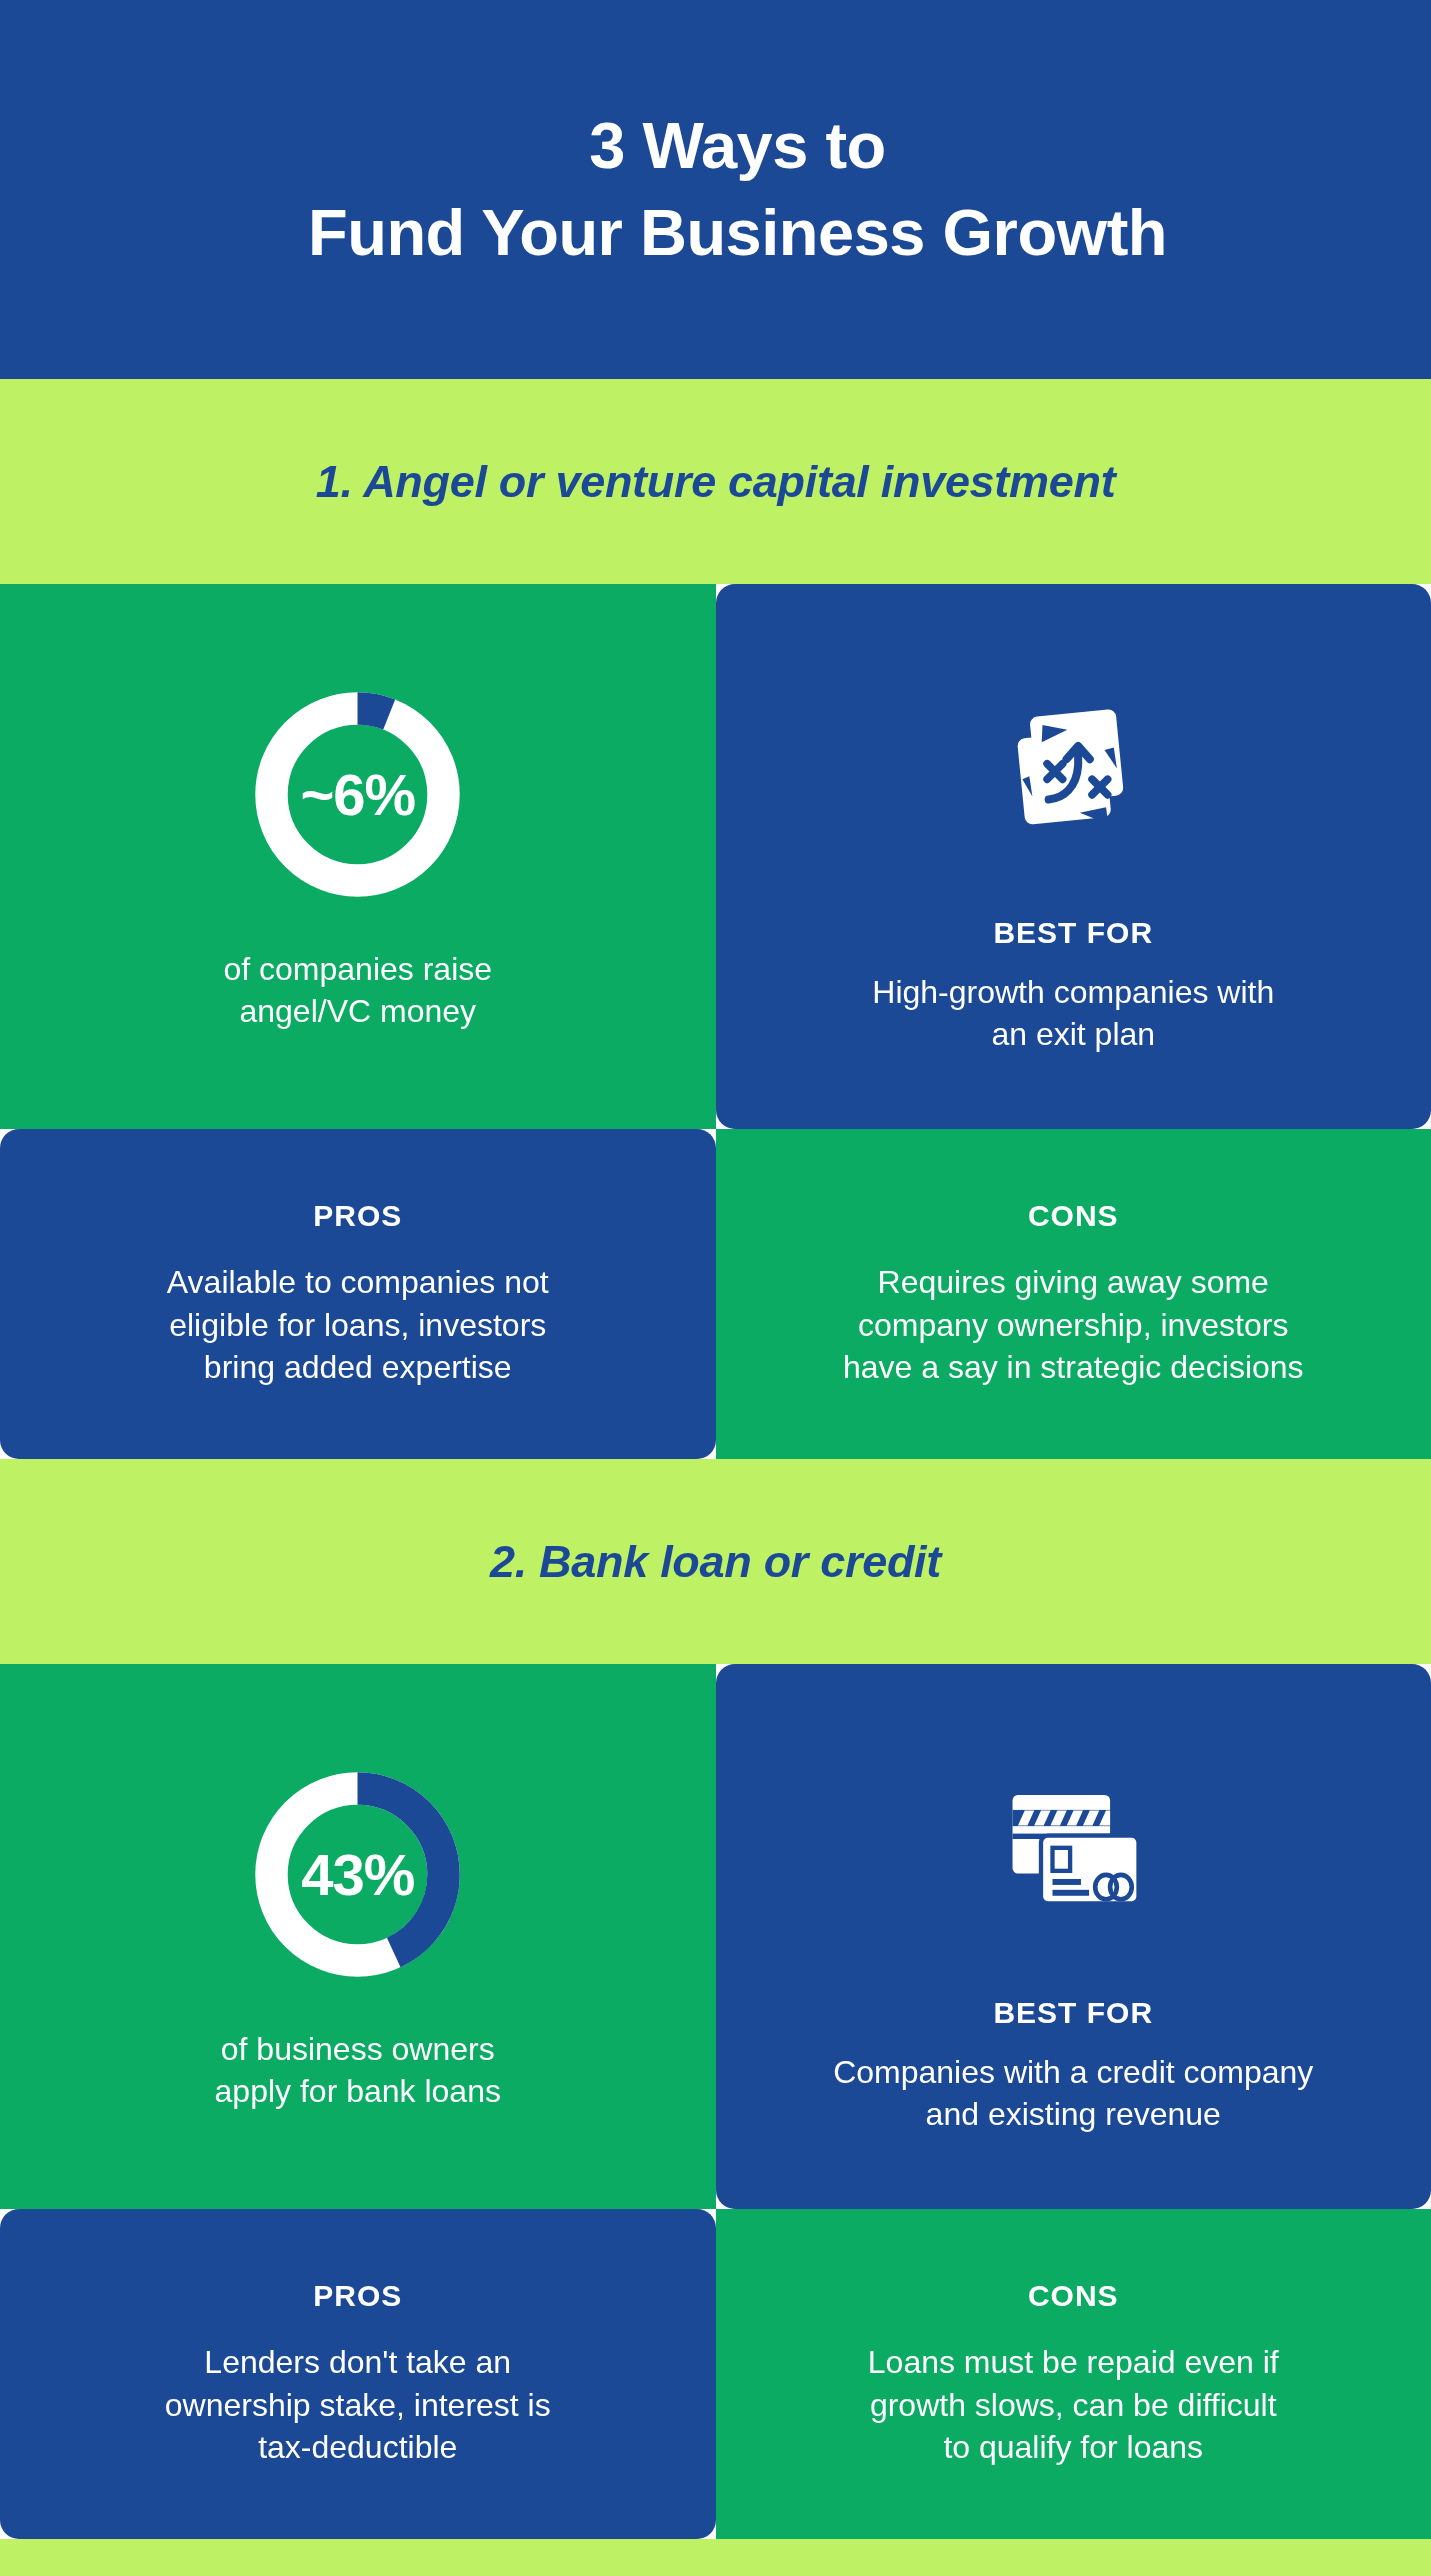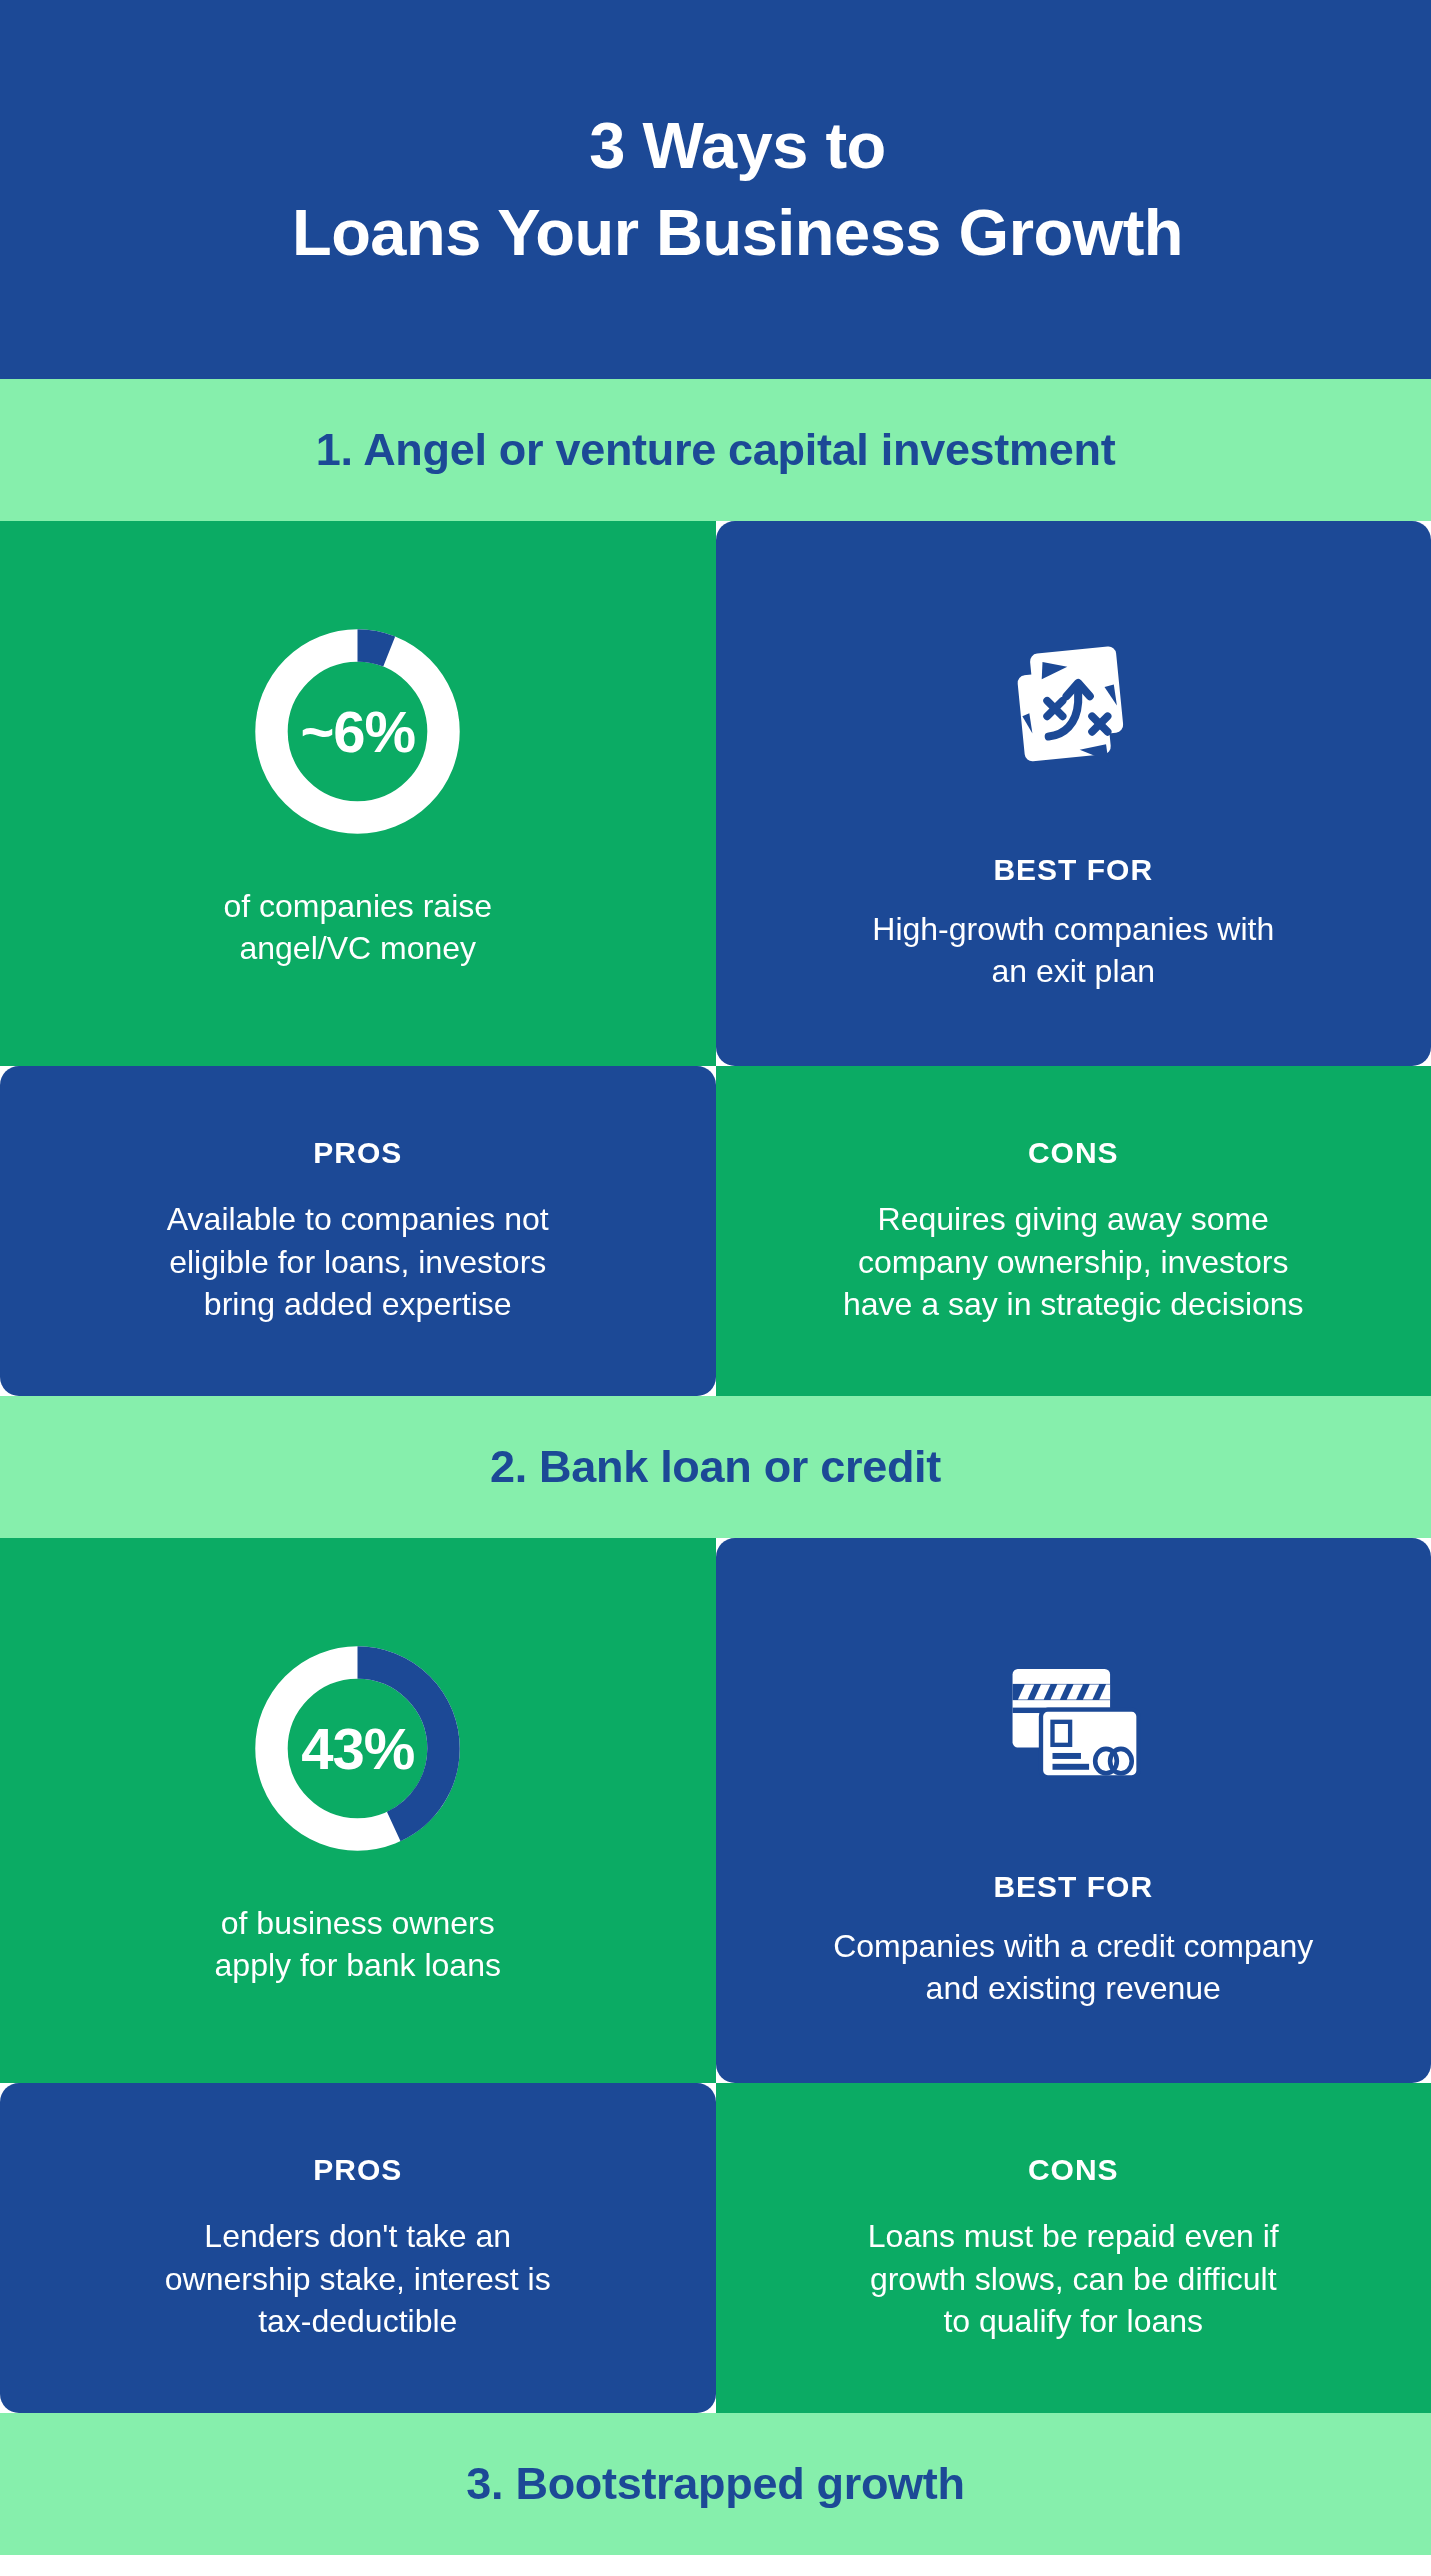--- a/index.html
+++ b/index.html
@@ -41,25 +41,26 @@
     font-weight:700;
     text-align:center;
     letter-spacing:-0.5px;
     margin-left:44px;
   }
   .header h1 .l2{display:block;}
 
   
   .sec-title-wrap{
     width:100%;
-    background:#86efac;
-    height:142px;
-    display:flex;
-    align-items:center;
-    justify-content:center;
+    background:#bef264;
+    height:205px;
+    display:flex;
+    align-items:center;
+    justify-content:center;
+    font-style:italic;
   }
   .sec-title{
     color:var(--blue);
     font-size:45px;
     font-weight:700;
     text-align:center;
     letter-spacing:-0.3px;
   }
 
   
@@ -165,21 +166,21 @@
   }
 </style>
 </head>
 <body>
 
 <div class="page">
 
   <header class="header">
     <h1>
       <span>3 Ways to</span>
-      <span class="l2">Loans Your Business Growth</span>
+      <span class="l2">Fund Your Business Growth</span>
     </h1>
   </header>
 
   <div class="sec-title-wrap">
     <div class="sec-title">1. Angel or venture capital investment</div>
   </div>
 
   <div class="row row-top">
     <div class="cell green">
       <div class="donut-block">

